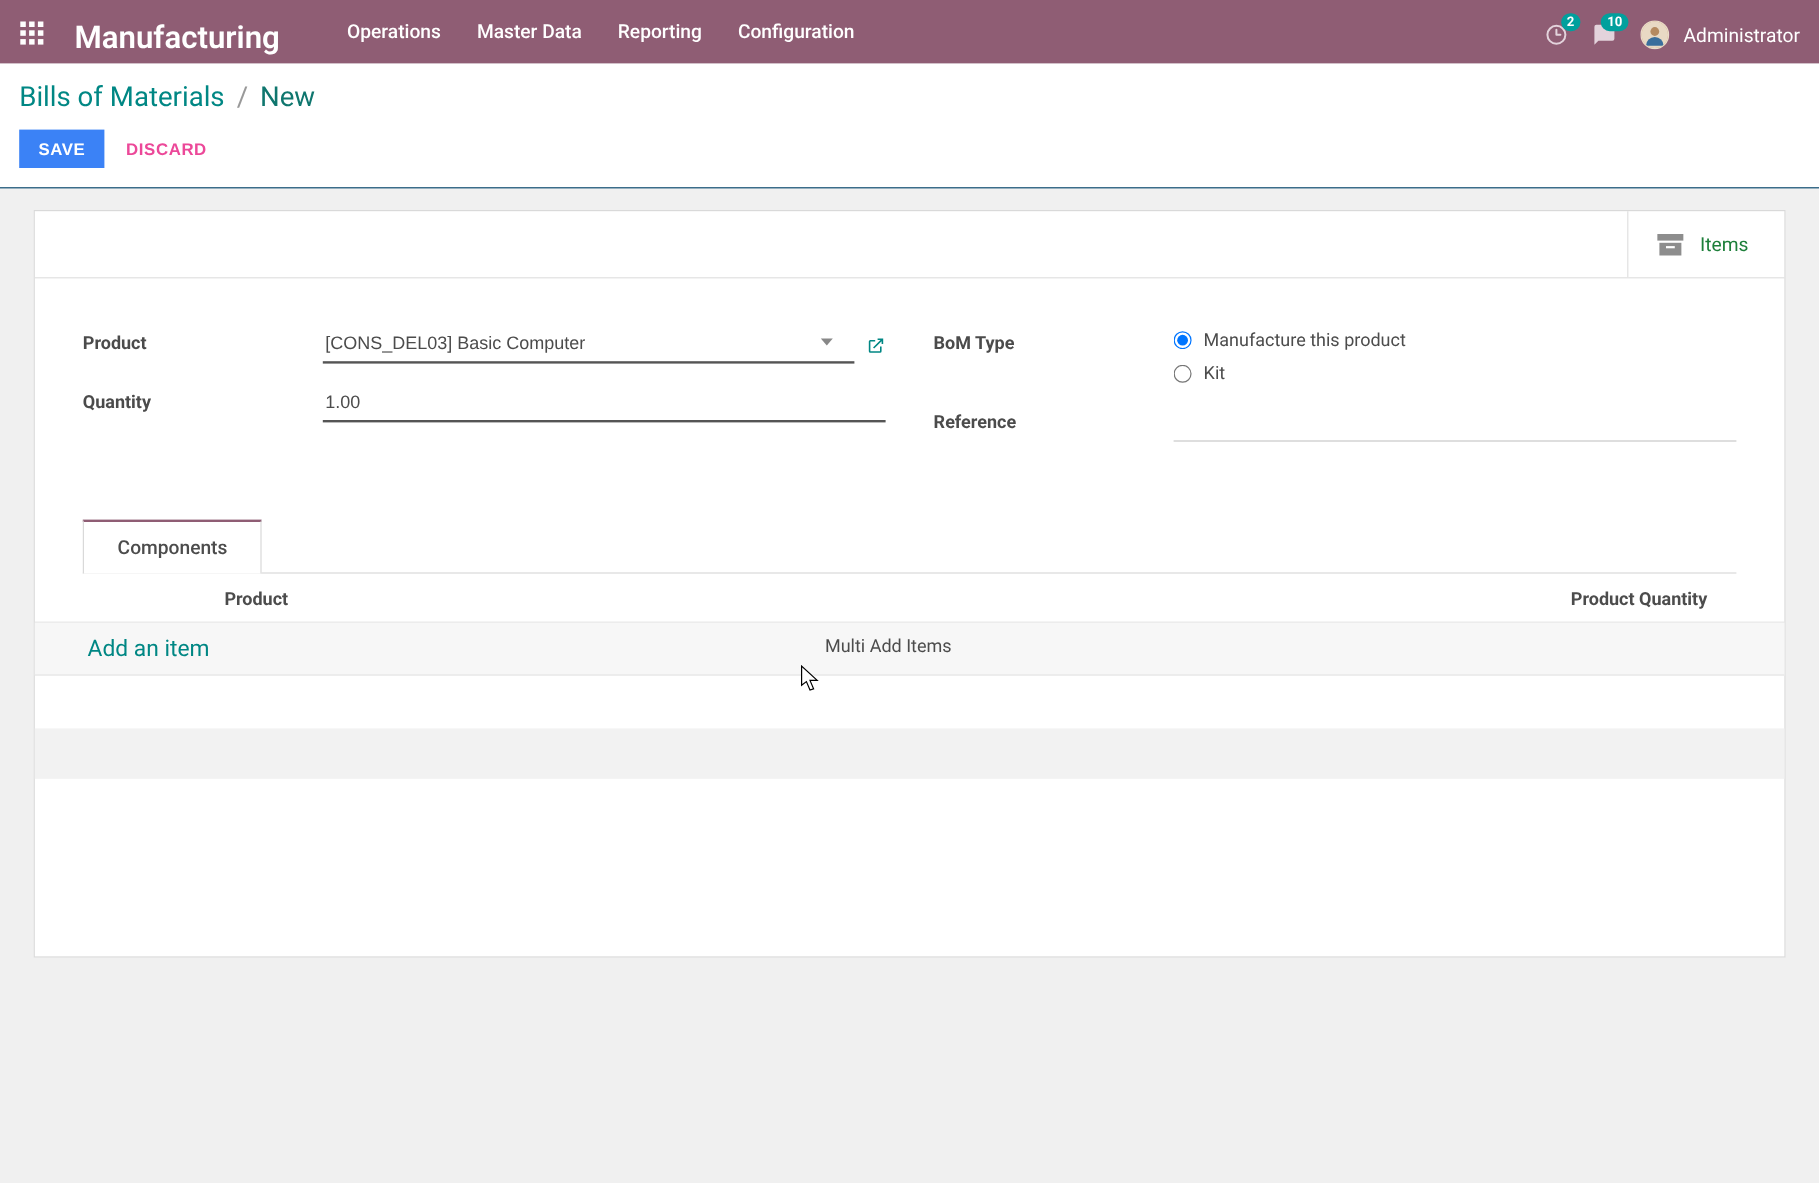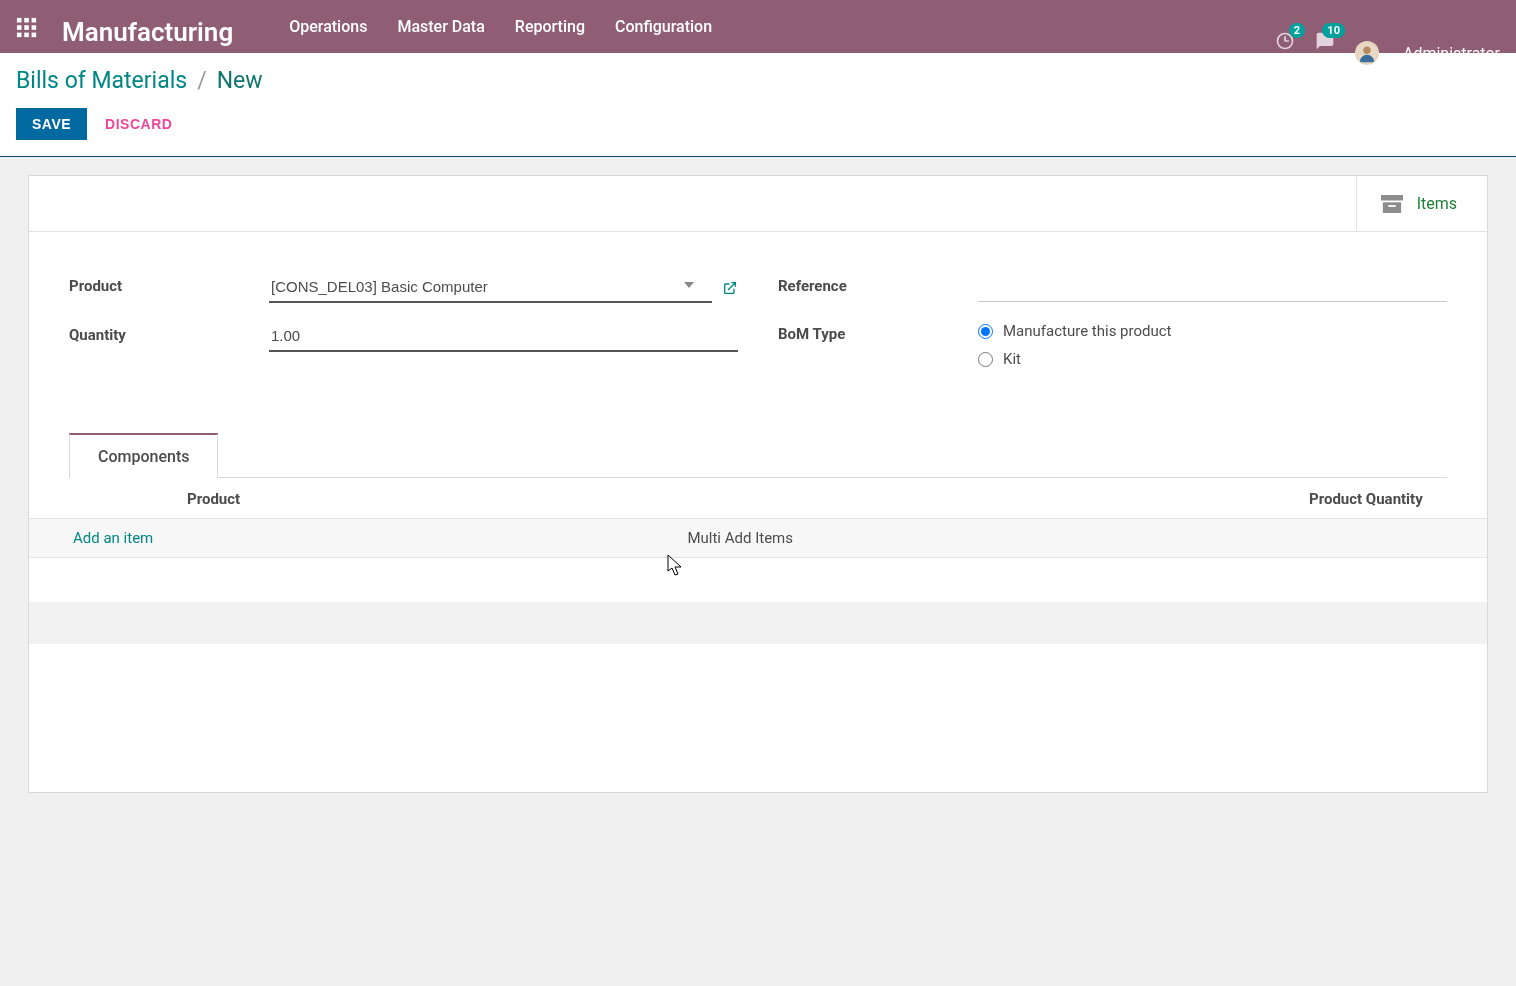--- a/index.html
+++ b/index.html
@@ -15,32 +15,32 @@
     }
     .topbar .apps-icon { width: 22px; height: 22px; display: inline-block; margin-right: 24px; cursor: pointer; }
     .topbar .apps-icon svg { fill: #fff; }
     .brand { font-size: 26px; font-weight: 600; margin-right: 56px; }
     .topnav { display: flex; gap: 30px; }
     .topnav a { color: #ffffff; font-size: 16px; font-weight: 500; text-decoration: none; cursor: pointer; }
     .topbar .right { margin-left: auto; display: flex; align-items: center; gap: 20px; }
     .icon-wrap { position: relative; display: inline-flex; align-items: center; cursor: pointer; }
     .icon-wrap svg { width: 20px; height: 20px; fill: #e3d3dc; }
     .badge { position: absolute; top: -8px; right: -10px; background: #00a09d; color: #fff; font-size: 11px; font-weight: 700; border-radius: 10px; padding: 1px 5px; min-width: 14px; text-align: center; }
-    .user-block { display: flex; align-items: center; gap: 24px; cursor: pointer; margin-top: 24px; }
+    .user-block { display: flex; align-items: center; gap: 12px; cursor: pointer; }
     .avatar { width: 24px; height: 24px; border-radius: 50%; background: #d6b894; border: 1px solid rgba(255,255,255,0.5); display: inline-flex; align-items: center; justify-content: center; overflow: hidden; }
     .avatar svg { width: 24px; height: 24px; }
     .username { font-size: 16px; color: #fff; }
     
     .header-area { background: #fff; padding: 14px 16px 16px 16px; border-bottom: 1px solid #0c4a6e; }
     .breadcrumb { font-size: 23px; display: flex; align-items: center; gap: 10px; margin-bottom: 14px; }
     .breadcrumb .bc-link { color: #008784; cursor: pointer; }
     .breadcrumb .sep { color: #999; }
     .breadcrumb .bc-current { color: #0f766e; }
     .action-buttons { display: flex; align-items: center; gap: 18px; }
-    .btn-primary { background: #0369a1; color: #fff; border: none; padding: 8px 16px; font-size: 14px; font-weight: 700; letter-spacing: 0.5px; cursor: pointer; }
+    .btn-primary { background: #3b82f6; color: #fff; border: none; padding: 8px 16px; font-size: 14px; font-weight: 700; letter-spacing: 0.5px; cursor: pointer; }
     .btn-link { background: none; border: none; color: #ec4899; font-size: 14px; font-weight: 700; letter-spacing: 0.5px; cursor: pointer; }
     
     .content { padding: 18px 28px; }
     .sheet { background: #fff; border: 1px solid #d9d9d9; position: relative; padding-bottom: 48px; }
     
     .status-bar { display: flex; justify-content: flex-end; border-bottom: 1px solid #e0e0e0; }
     .status-box { display: flex; align-items: center; gap: 14px; padding: 18px 30px 18px 24px; border-left: 1px solid #e0e0e0; cursor: pointer; }
     .archive-icon { width: 22px; height: 18px; display: inline-block; }
     .archive-icon svg { fill: #8d8d8d; }
     .status-box .status-text { color: #1d7f3a; font-size: 16px; }
@@ -69,21 +69,21 @@
     .table-wrap { }
     .table-head { display: flex; padding: 12px 8px 10px 8px; border-bottom: 1px solid #e4e4e4; }
     .th { font-size: 15px; font-weight: 700; color: #4c4c4c; }
     .th-handle { width: 150px; }
     .th-product { flex: 1; }
     .th-qty { width: 170px; text-align: left; }
     
     .row-actions { display: flex; padding: 10px 4px; border-bottom: 1px solid #e4e4e4; background: #f7f7f7; }
     .row-actions .cell-handle { width: 40px; }
     .row-actions .cell-links { flex: 1; display: flex; justify-content: space-between; max-width: 720px; }
-    .link-teal { color: #008784; font-size: 15px; cursor: pointer; }
+    .link-teal { color: #008784; font-size: 19px; cursor: pointer; }
     .link-dark { color: #4c4c4c; font-size: 15px; cursor: pointer; }
     
     .empty-row { height: 44px; }
     .grey-row { height: 42px; background: #f2f2f2; }
     .spacer-row { height: 100px; }
     
     .cursor-pointer { position: absolute; left: 667px; top: 554px; pointer-events: none; }
     .cursor-pointer svg { width: 18px; height: 22px; }
   </style>
 </head>
@@ -180,40 +180,40 @@
         </div>
         <div class="form-row">
           <div class="form-label">Quantity</div>
           <div class="form-field">
             <input class="field-input" type="text" value="1.00" style="">
           </div>
         </div>
       </div>
       <div class="form-col">
         <div class="form-row">
-          <div class="form-label">Reference</div>
-          <div class="form-field">
-            <input class="field-input light" type="text" value="" style="">
-          </div>
-        </div>
-        <div class="form-row">
           <div class="form-label">BoM Type</div>
           <div class="form-field">
             <div class="radio-group">
               <label class="radio-item">
                 <input type="radio" name="bomtype" checked="" style="">
                 <span>Manufacture this product</span>
               </label>
               <label class="radio-item">
                 <input type="radio" name="bomtype" style="">
                 <span>Kit</span>
               </label>
             </div>
           </div>
         </div>
+        <div class="form-row">
+          <div class="form-label">Reference</div>
+          <div class="form-field">
+            <input class="field-input light" type="text" value="" style="">
+          </div>
+        </div>
       </div>
     </div>
 
     <div class="tabs-area">
       <div class="tabs">
         <div class="tab active">Components</div>
       </div>
     </div>
 
     <div class="table-wrap">

